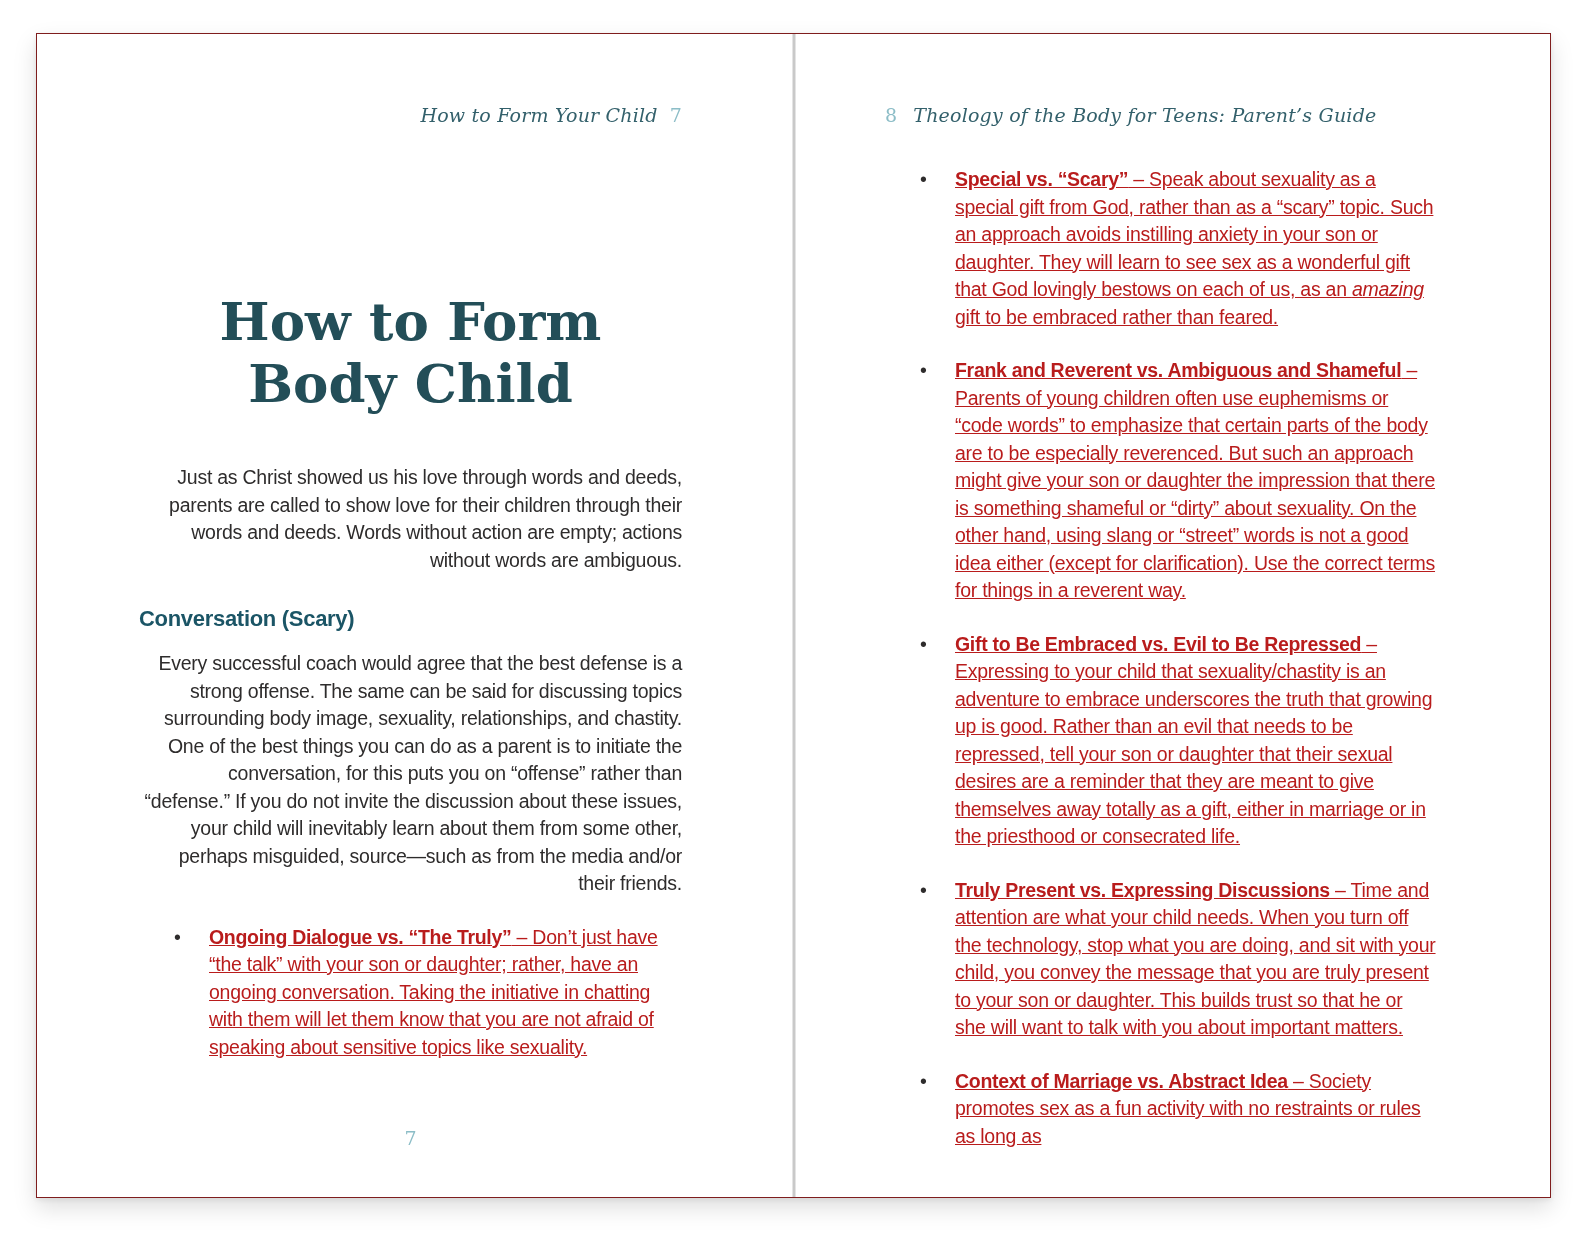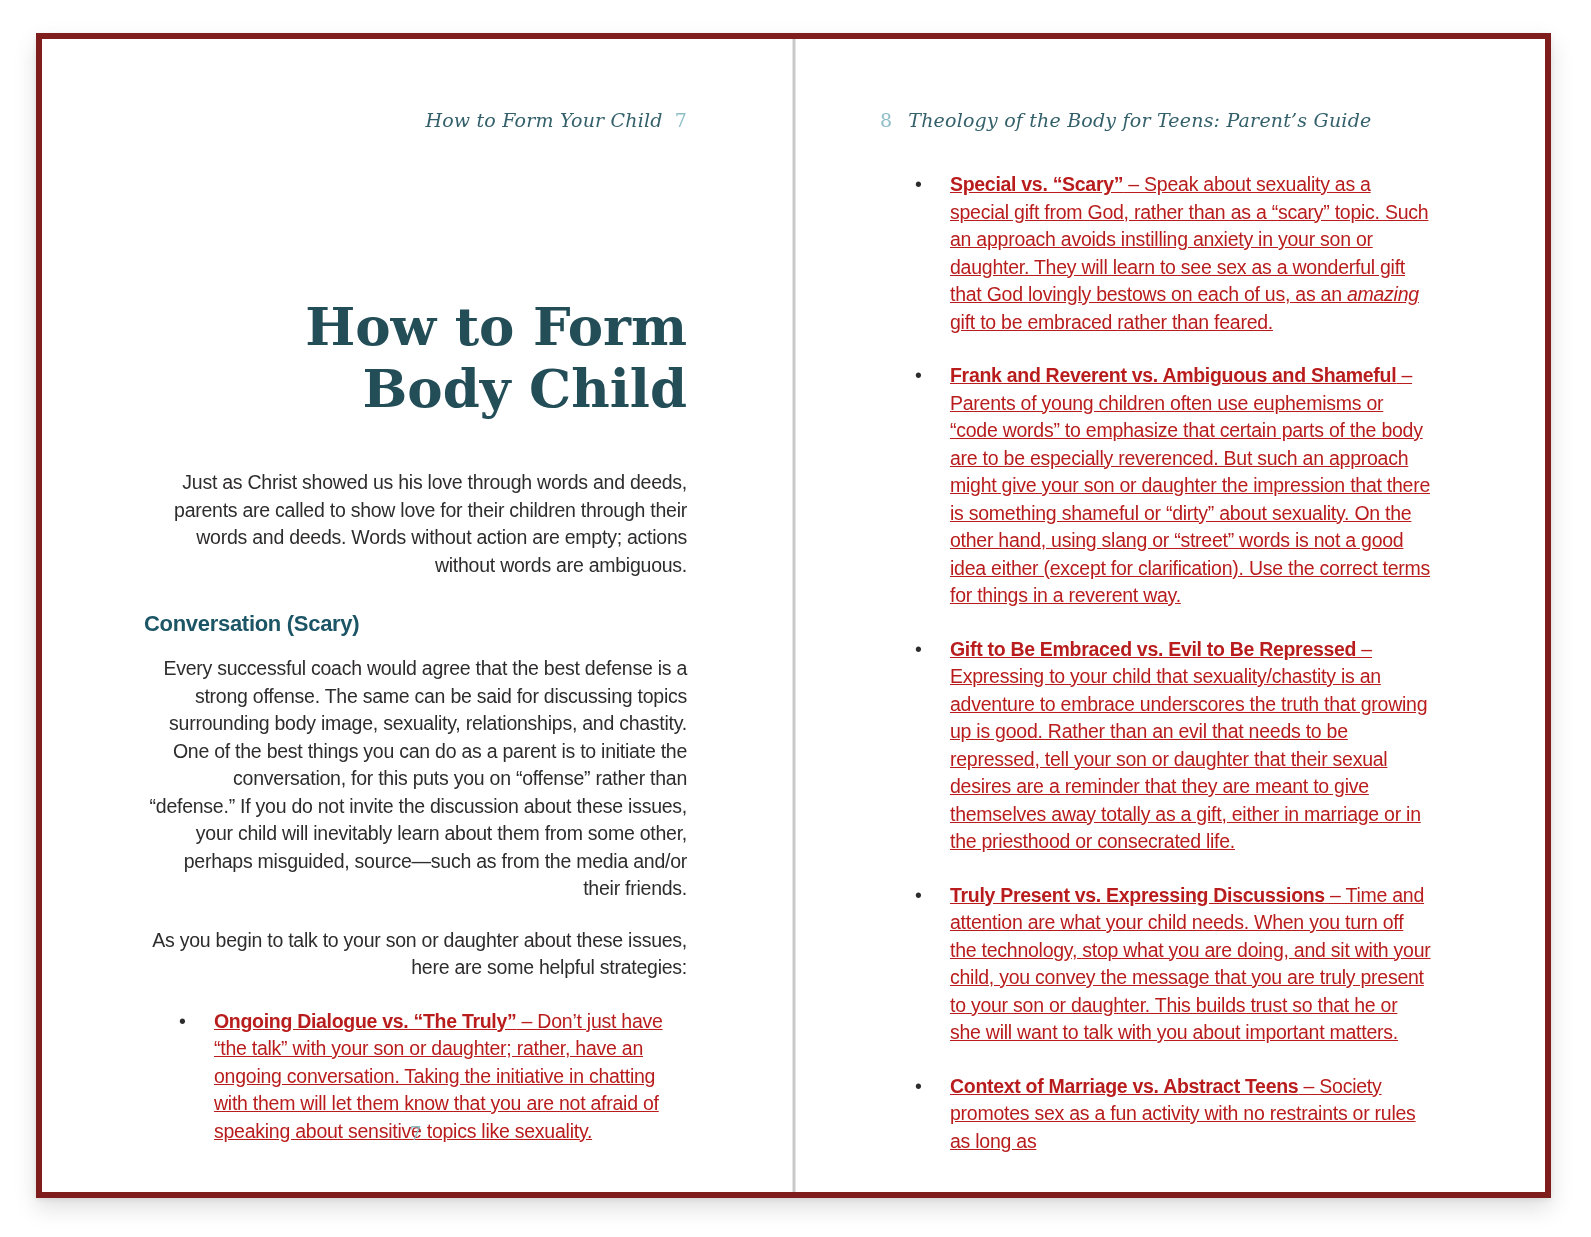--- a/index.html
+++ b/index.html
@@ -11,21 +11,21 @@
     font-family: "Liberation Sans", sans-serif;
     overflow: hidden;
   }
   .spread {
     position: absolute;
     left: 36px;
     top: 33px;
     width: 1515px;
     height: 1165px;
     background: #ffffff;
-    border: 6px solid #7f1d1d;
+    border: 1px solid #7f1d1d;
     box-shadow: 0 10px 22px rgba(0,0,0,0.13), 0 2px 5px rgba(0,0,0,0.07);
     box-sizing: border-box;
   }
   .gutter {
     position: absolute;
     left: 50%;
     top: 0;
     width: 3px;
     height: 100%;
     background: #c9c9c9;
@@ -56,21 +56,21 @@
   }
   .page.left  .rh-num { margin-left: 12px; }
   .page.right .rh-num { margin-right: 16px; }
 
   .chapter-title {
     font-family: "DejaVu Serif", serif;
     font-weight: bold;
     font-size: 53px;
     line-height: 62px;
     color: #234e58;
-    text-align: right;
+    text-align: center;
     margin: 164px 0 0 0;
   }
 
   .body-par {
     font-size: 19.5px;
     line-height: 27.5px;
     letter-spacing: -0.25px;
     color: #2e2c2c;
     margin: 24px 0 0 0;
     text-align: right;
@@ -137,37 +137,36 @@
       <span>How to Form</span><br>
       <span>Body Child</span>
     </h1>
 
     <p class="body-par intro">Just as Christ showed us his love through words and deeds, parents are called to show love for their children through their words and deeds. Words without action are empty; actions without words are ambiguous.</p>
 
     <h2 class="section-heading">Conversation (Scary)</h2>
 
     <p class="body-par">Every successful coach would agree that the best defense is a strong offense. The same can be said for discussing topics surrounding body image, sexuality, relationships, and chastity. One of the best things you can do as a parent is to initiate the conversation, for this puts you on “offense” rather than “defense.” If you do not invite the discussion about these issues, your child will inevitably learn about them from some other, perhaps misguided, source—such as from the media and/or their friends.</p>
 
-    <p class="body-par">As you begin to talk to your son or daughter about these issues, here are some helpful strategies:</p>
 
     <ul class="bullets">
       <li><span class="term">Ongoing Dialogue vs. “The Truly”</span><span> – Don’t just have “the talk” with your son or daughter; rather, have an ongoing conversation. Taking the initiative in chatting with them will let them know that you are not afraid of speaking about sensitive topics like sexuality.</span></li>
     </ul>
 
     <div class="footer-num">7</div>
   </div>
 
   <div class="page right">
     <div class="running-header">
       <span class="rh-num">8</span><span>Theology of the Body for Teens: Parent’s Guide</span>
     </div>
 
     <ul class="bullets">
       <li><span class="term">Special vs. “Scary”</span><span> – Speak about sexuality as a special gift from God, rather than as a “scary” topic. Such an approach avoids instilling anxiety in your son or daughter. They will learn to see sex as a wonderful gift that God lovingly bestows on each of us, as an </span><span class="ital">amazing</span><span> gift to be embraced rather than feared.</span></li>
       <li><span class="term">Frank and Reverent vs. Ambiguous and Shameful</span><span> – Parents of young children often use euphemisms or “code words” to emphasize that certain parts of the body are to be especially reverenced. But such an approach might give your son or daughter the impression that there is something shameful or “dirty” about sexuality. On the other hand, using slang or “street” words is not a good idea either (except for clarification). Use the correct terms for things in a reverent way.</span></li>
       <li><span class="term">Gift to Be Embraced vs. Evil to Be Repressed</span><span> – Expressing to your child that sexuality/chastity is an adventure to embrace underscores the truth that growing up is good. Rather than an evil that needs to be repressed, tell your son or daughter that their sexual desires are a reminder that they are meant to give themselves away totally as a gift, either in marriage or in the priesthood or consecrated life.</span></li>
       <li><span class="term">Truly Present vs. Expressing Discussions</span><span> – Time and attention are what your child needs. When you turn off the technology, stop what you are doing, and sit with your child, you convey the message that you are truly present to your son or daughter. This builds trust so that he or she will want to talk with you about important matters.</span></li>
-      <li><span class="term">Context of Marriage vs. Abstract Teens</span><span> – Society promotes sex as a fun activity with no restraints or rules as long as</span></li>
+      <li><span class="term">Context of Marriage vs. Abstract Idea</span><span> – Society promotes sex as a fun activity with no restraints or rules as long as</span></li>
     </ul>
   </div>
 
   <div class="gutter"></div>
 </div>
 
 </body></html>

